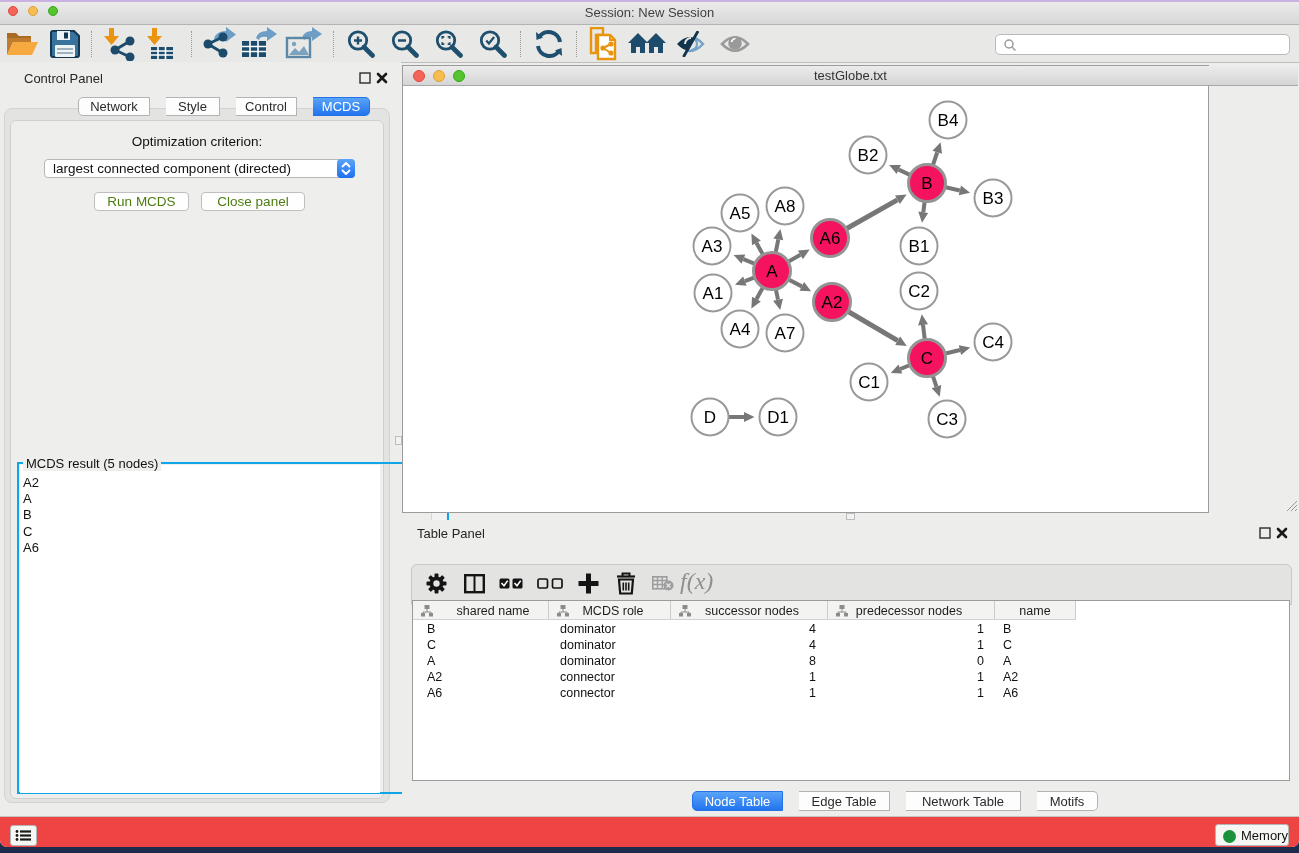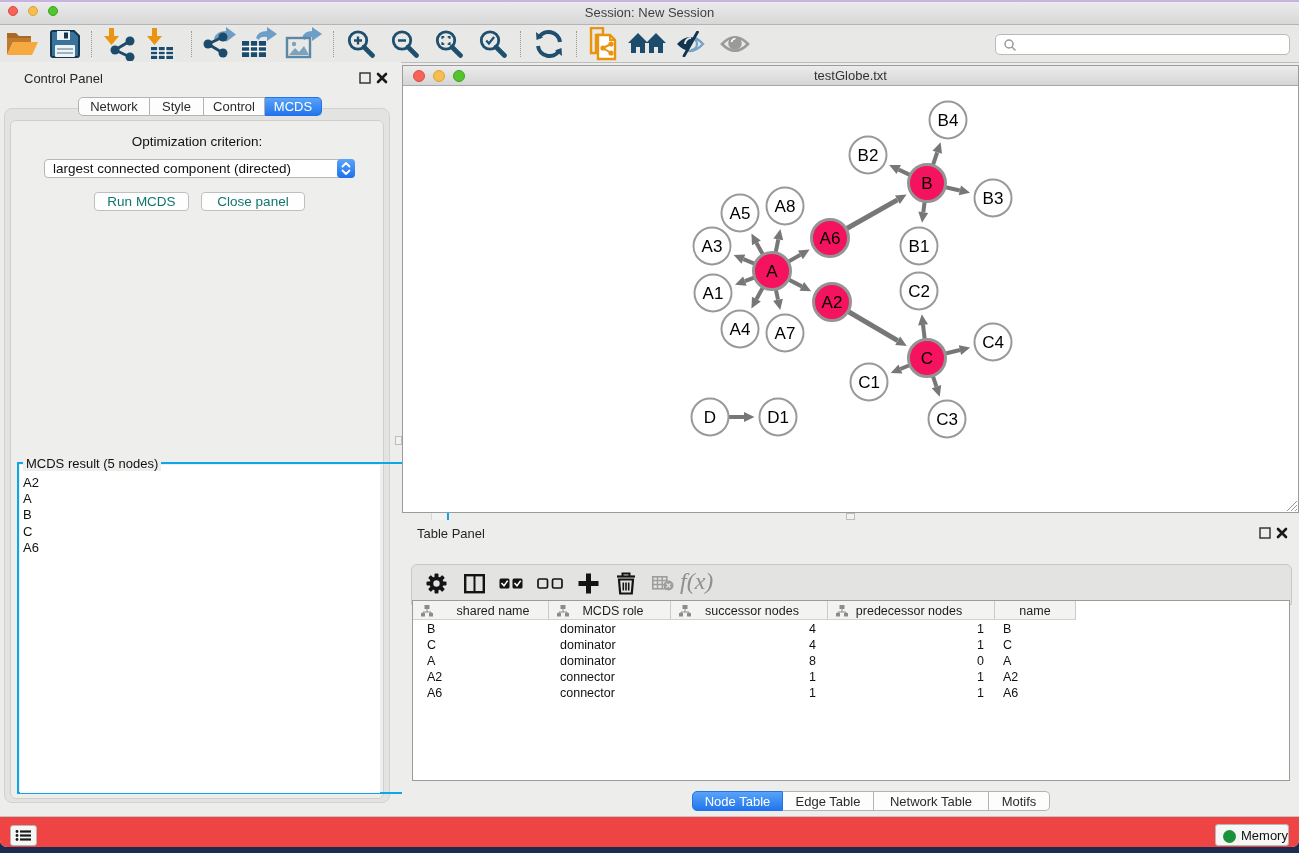--- a/index.html
+++ b/index.html
@@ -15,45 +15,45 @@
 .tl { position:absolute; border-radius:50%; }
 
 #toolbar { left:0; top:23px; width:1299px; height:38px; background:#e8e8e6; border-bottom:1px solid #bdbdbd; }
 .tbi { position:absolute; top:50%; transform:translate(-50%,-50%); }
 .tsep { position:absolute; top:6px; height:26px; width:0; border-left:1px dotted #9a9a9a; }
 #searchbox { position:absolute; left:995px; top:9px; width:295px; height:21px; background:#fff;
   border:1px solid #b9b9b9; border-radius:5px; }
 
 #cpanel { left:0; top:60px; width:401px; height:753px; background:#ededec; }
 .paneltitle { font-size:13px; color:#262626; }
-.tabrow { position:absolute; display:flex; height:19px; z-index:5; }
+.tabrow { position:absolute; display:flex; height:19px; z-index:5;gap:16px; }
 .tab { border:1px solid #b3b3b3; border-left:none; background:#fdfdfd; color:#2b2b2b;
   font-size:13px; text-align:center; line-height:18px; }
 .tab.first { border-left:1px solid #b3b3b3; border-radius:5px 0 0 5px; }
 .tab.last { border-radius:0 5px 5px 0; }
 .tab.sel { background:linear-gradient(#59a3f8,#2275ee); border-color:#2471e8; color:#fff; }
 #cpcard { position:absolute; left:4px; top:46px; width:386px; height:695px; background:#e3e3e2;
   border:1px solid #d2d2d1; border-radius:8px; }
 #cpinner { position:absolute; left:5px; top:11px; width:374px; height:679px; background:#eeeeed;
   border:1px solid #cfcfce; border-radius:6px; }
 .btn { position:absolute; background:#fefefe; border:1px solid #bfbfbf; border-radius:4px;
-  font-size:13.5px; color:#0f766e; text-align:center; }
+  font-size:13.5px; color:#4d7c0f; text-align:center; }
 #ddl { position:absolute; left:33px; top:38px; width:311px; height:19px; background:#fff;
   border:1px solid #b7b7b7; border-radius:4px; font-size:13.5px; color:#111; }
 #ddl .stepper { position:absolute; right:-1px; top:-1px; width:18px; height:19px;
   background:linear-gradient(#5aa4f9,#1f70ee); border-radius:4px; }
 #grpbox { position:absolute; left:6px; top:341px; width:432px; height:332px; border:2px solid #0ea5e9; }
 #grptitle { position:absolute; left:4px; top:-8px; background:#eeeeed; padding:0 3px;
   font-size:13px; color:#111; z-index:3; }
 #mlist { position:absolute; left:1px; top:1px; width:360px; height:328px; background:#fff;
   font-size:13px; color:#111; line-height:16.2px; padding:10px 0 0 3px; }
 #mscroll { position:absolute; right:1px; top:1px; width:15px; height:328px; background:#f2f2f2;
   border-left:1px solid #d8d8d8; }
 
-#netwin { left:402px; top:63px; width:897px; height:448px; background:#fff; border:1px solid #9b9b9b; }
+#netwin { left:402px; top:63px; width:807px; height:448px; background:#fff; border:1px solid #9b9b9b; }
 #nettitle { position:absolute; left:0; top:0; width:895px; height:20px;
   background:linear-gradient(#ececec,#d5d5d5); border-bottom:1px solid #a8a8a8; }
 #nettitle .ttl { width:100%; text-align:center; font-size:13px; color:#333; line-height:19px; }
 
 #tpanel { left:402px; top:518px; width:897px; height:296px; background:#ededec; }
 #ttoolbar { position:absolute; left:9px; top:44px; width:881px; height:41px; background:#e3e3e2;
   border:1px solid #c8c8c8; border-radius:6px 6px 0 0;text-decoration:underline; }
 #ttable { position:absolute; left:10px; top:80px; width:878px; height:181px; background:#fff;
   border:1px solid #9b9b9b; }
 

